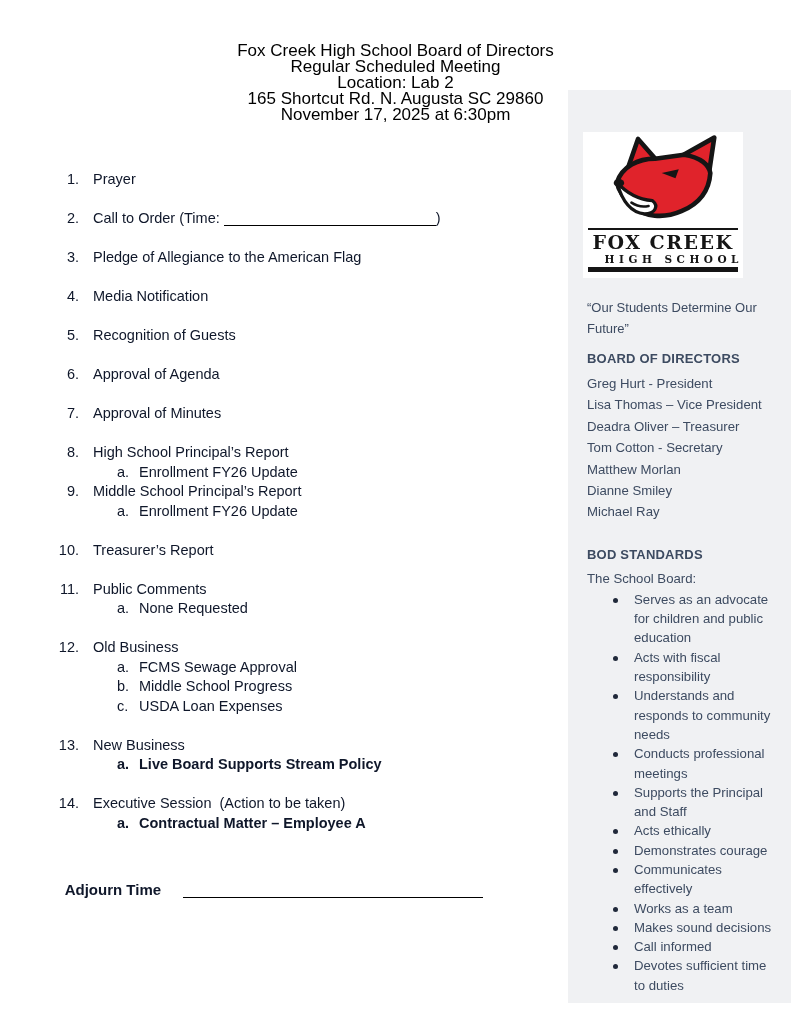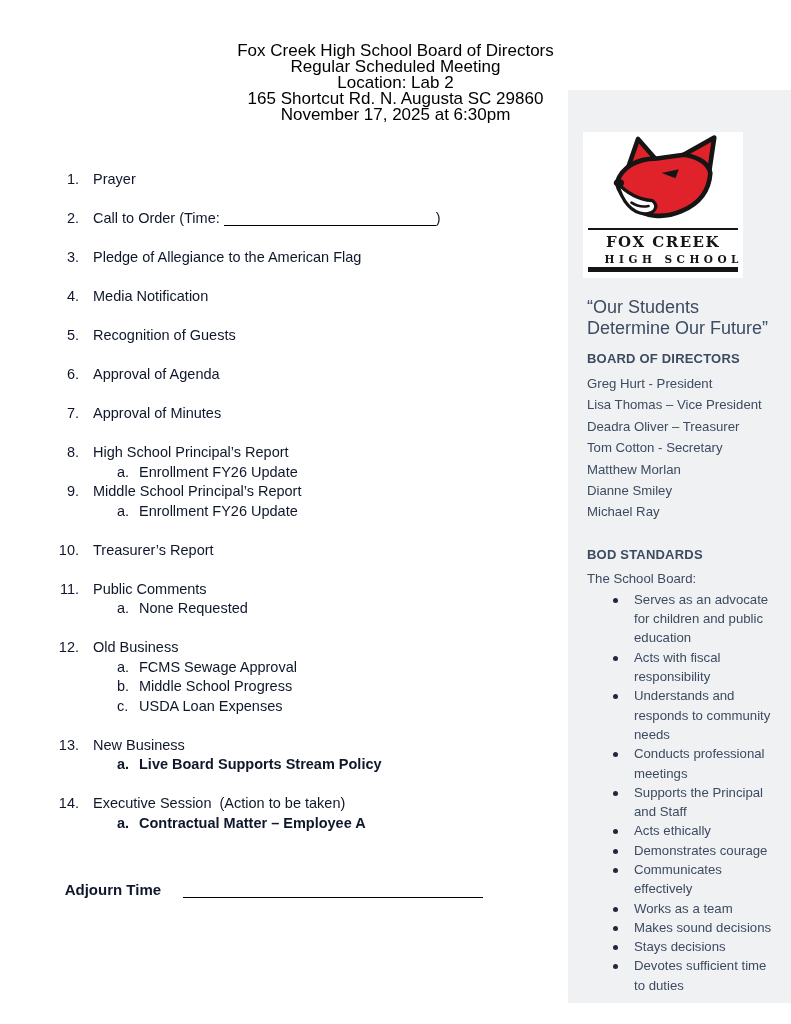--- a/index.html
+++ b/index.html
@@ -42,29 +42,29 @@
   .logo-box{
     width:160px;height:146px;margin-left:-4px;background:#fff;
     box-sizing:border-box;padding-top:3px;
   }
   .fox-svg{display:block;margin:0 auto;width:150px;height:92px;}
   .fox-red{fill:var(--logo-red,#e0232b);}
   .logo-rule{height:2px;background:#151515;margin:1px 5px 1px 5px;}
   .logo-thick{height:5px;background:#151515;margin:1px 5px 0 5px;}
   .wm1{
     font-family:"DejaVu Serif","Liberation Serif",serif;font-weight:700;
-    font-size:15px;letter-spacing:1.5px;text-align:center;color:#151515;
+    font-size:19px;letter-spacing:1.5px;text-align:center;color:#151515;
     line-height:22px;
   }
   .wm2{
     font-family:"DejaVu Serif","Liberation Serif",serif;font-weight:700;
     font-size:10.5px;letter-spacing:4.5px;text-align:right;color:#151515;
     line-height:13px;
   }
-  .motto{margin:19px 0 0 0;font-size:18px;line-height:21px;}
+  .motto{margin:19px 0 0 0;font-size:13px;line-height:21px;}
   .side-heading{margin:12px 0 7px 0;font-size:13px;font-weight:700;letter-spacing:0.2px;}
   .members div{line-height:21.4px;font-size:13.2px;}
   .standards-heading{margin-top:24px;}
   .standards-intro{margin:3px 0 2px 0;font-size:13.2px;line-height:19px;}
   .standards{list-style:none;margin:0;padding:0;}
   .standards li{
     position:relative;padding-left:47px;line-height:19.3px;font-size:13.2px;
   }
   .standards li::before{
     content:"";position:absolute;left:26px;top:8px;width:5px;height:5px;
@@ -160,16 +160,16 @@
       <li>Serves as an advocate for children and public education</li>
       <li>Acts with fiscal responsibility</li>
       <li>Understands and responds to community needs</li>
       <li>Conducts professional meetings</li>
       <li>Supports the Principal and Staff</li>
       <li>Acts ethically</li>
       <li>Demonstrates courage</li>
       <li>Communicates effectively</li>
       <li>Works as a team</li>
       <li>Makes sound decisions</li>
-      <li>Stays decisions</li>
+      <li>Call informed</li>
       <li>Devotes sufficient time to duties</li>
     </ul>
 </aside>
 
 </body></html>

